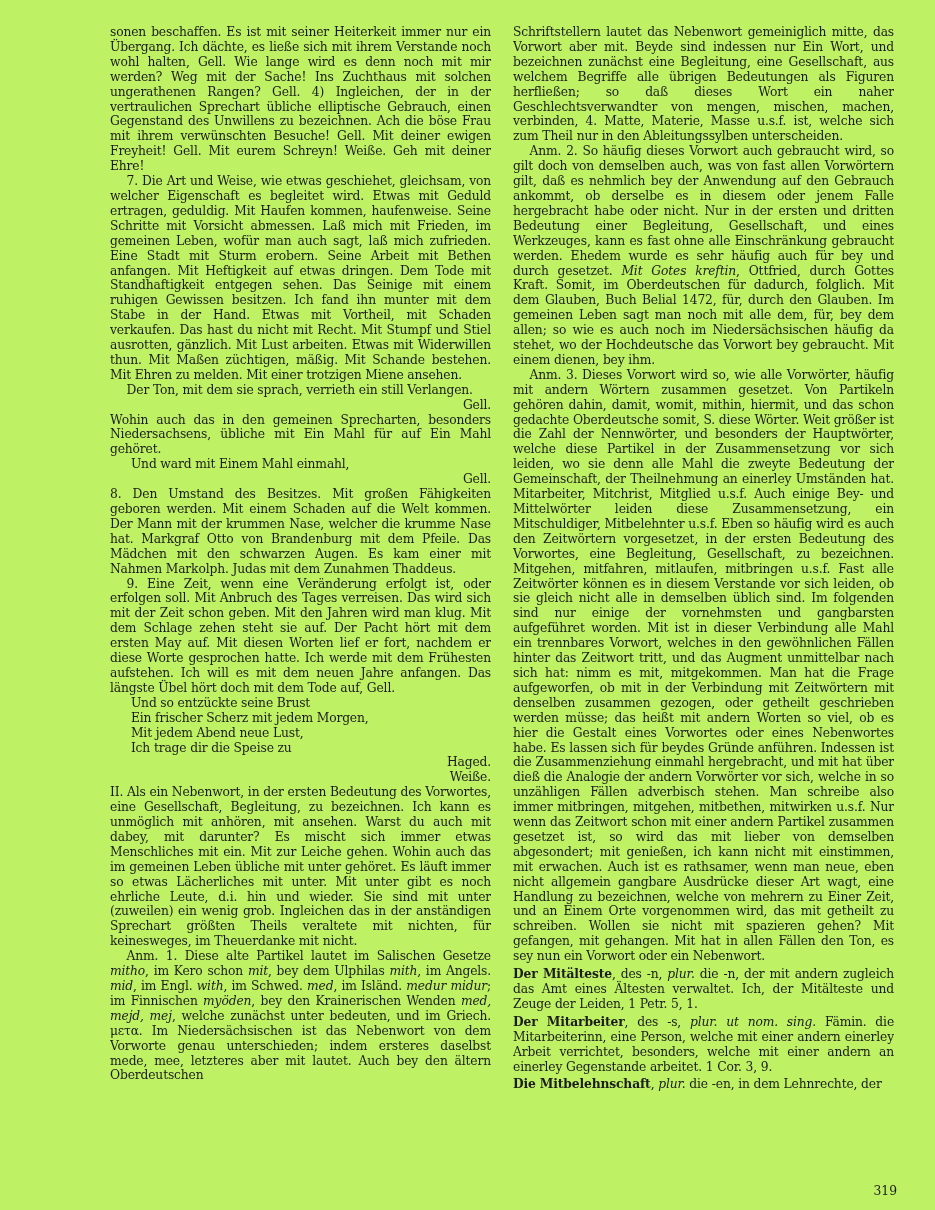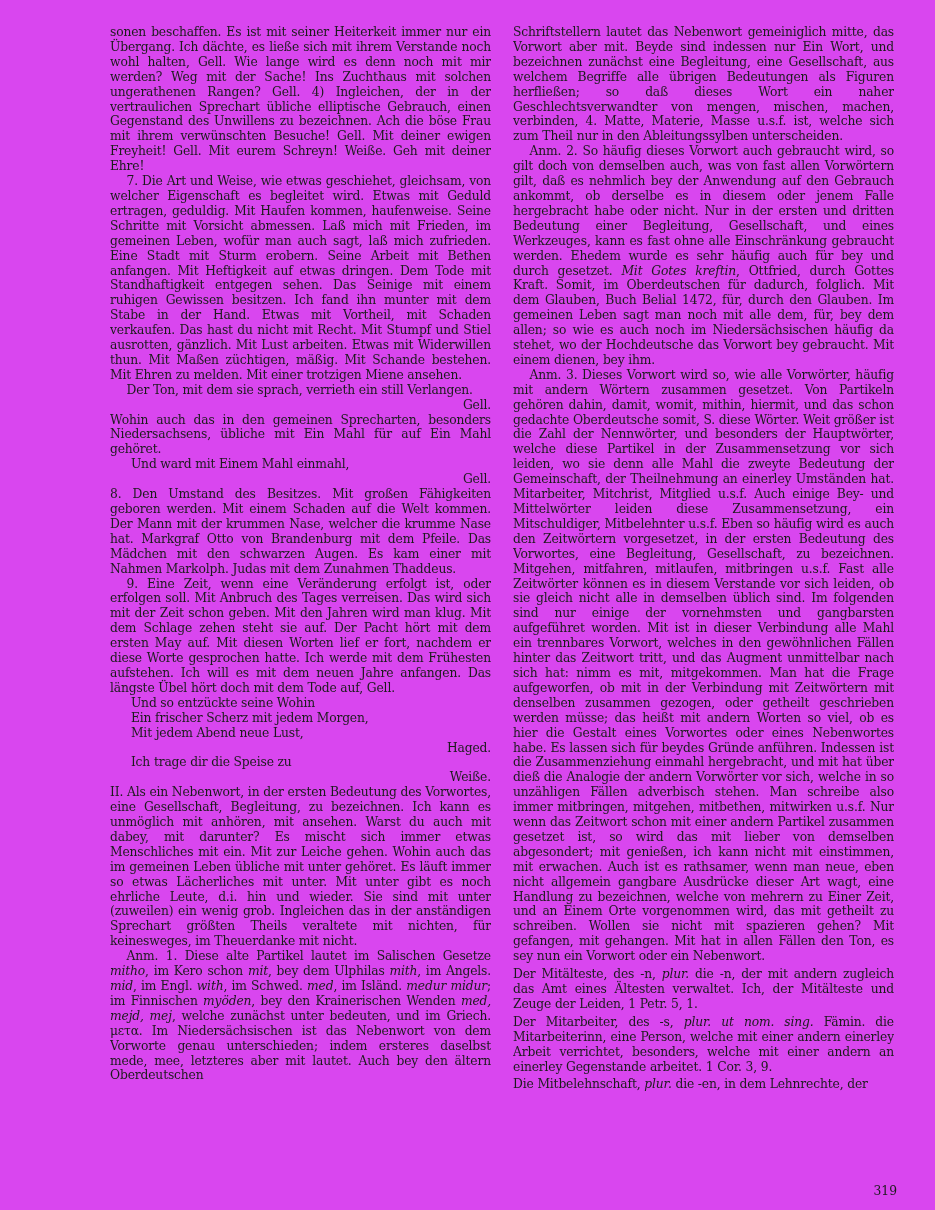--- a/index.html
+++ b/index.html
@@ -6,21 +6,21 @@
   body {
     width: 935px; height: 1210px;
     background: #ffffff;
     font-family: "DejaVu Serif", "Liberation Serif", serif;
     color: #1c1c1c;
     position: relative;
     overflow: hidden;
   }
   .page {
     position: absolute; inset: 0;
-    background: #d946ef;
+    background: #bef264;
   }
   .column {
     position: absolute;
     top: 25px;
     width: 381px;
     height: 1158px;
     overflow: hidden;
     font-size: 12.3px;
     line-height: 14.9px;
     letter-spacing: -0.15px;
@@ -29,21 +29,21 @@
     -webkit-hyphens: auto;
   }
   .column.left  { left: 110px; }
   .column.right { left: 513px; }
   .par { margin: 0; padding: 0; }
   .par.indent { text-indent: 1.35em; }
   .par.flush  { text-indent: 0; }
   .par.attribution { text-align: right; text-indent: 0; }
   .par.verse { text-align: left; text-indent: 0; padding-left: 1.7em; }
   .par.entry { text-indent: 0; margin-top: 3px; }
-  .b { font-weight: normal; }
+  .b { font-weight: bold; }
   .i { font-style: italic; }
   .page-number {
     position: absolute;
     top: 1184px;
     right: 38px;
     font-size: 12.3px;
     line-height: 14.9px;
   }
 </style>
 </head>
@@ -53,25 +53,25 @@
   <div class="column left">
       <p class="par flush"><span>sonen beschaffen. Es ist mit seiner Heiterkeit immer nur ein Übergang. Ich dächte, es ließe sich mit ihrem Verstande noch wohl halten, Gell. Wie lange wird es denn noch mit mir werden? Weg mit der Sache! Ins Zuchthaus mit solchen ungerathenen Rangen? Gell. 4) Ingleichen, der in der vertraulichen Sprechart übliche elliptische Gebrauch, einen Gegenstand des Unwillens zu bezeichnen. Ach die böse Frau mit ihrem verwünschten Besuche! Gell. Mit deiner ewigen Freyheit! Gell. Mit eurem Schreyn! Weiße. Geh mit deiner Ehre!</span></p>
       <p class="par indent"><span>7. Die Art und Weise, wie etwas geschiehet, gleichsam, von welcher Eigenschaft es begleitet wird. Etwas mit Geduld ertragen, geduldig. Mit Haufen kommen, haufenweise. Seine Schritte mit Vorsicht abmessen. Laß mich mit Frieden, im gemeinen Leben, wofür man auch sagt, laß mich zufrieden. Eine Stadt mit Sturm erobern. Seine Arbeit mit Bethen anfangen. Mit Heftigkeit auf etwas dringen. Dem Tode mit Standhaftigkeit entgegen sehen. Das Seinige mit einem ruhigen Gewissen besitzen. Ich fand ihn munter mit dem Stabe in der Hand. Etwas mit Vortheil, mit Schaden verkaufen. Das hast du nicht mit Recht. Mit Stumpf und Stiel ausrotten, gänzlich. Mit Lust arbeiten. Etwas mit Widerwillen thun. Mit Maßen züchtigen, mäßig. Mit Schande bestehen. Mit Ehren zu melden. Mit einer trotzigen Miene ansehen.</span></p>
       <p class="par indent"><span>Der Ton, mit dem sie sprach, verrieth ein still Verlangen.</span></p>
       <p class="par attribution"><span>Gell.</span></p>
       <p class="par flush"><span>Wohin auch das in den gemeinen Sprecharten, besonders Niedersachsens, übliche mit Ein Mahl für auf Ein Mahl gehöret.</span></p>
       <p class="par verse"><span>Und ward mit Einem Mahl einmahl,</span></p>
       <p class="par attribution"><span>Gell.</span></p>
       <p class="par flush"><span>8. Den Umstand des Besitzes. Mit großen Fähigkeiten geboren werden. Mit einem Schaden auf die Welt kommen. Der Mann mit der krummen Nase, welcher die krumme Nase hat. Markgraf Otto von Brandenburg mit dem Pfeile. Das Mädchen mit den schwarzen Augen. Es kam einer mit Nahmen Markolph. Judas mit dem Zunahmen Thaddeus.</span></p>
       <p class="par indent"><span>9. Eine Zeit, wenn eine Veränderung erfolgt ist, oder erfolgen soll. Mit Anbruch des Tages verreisen. Das wird sich mit der Zeit schon geben. Mit den Jahren wird man klug. Mit dem Schlage zehen steht sie auf. Der Pacht hört mit dem ersten May auf. Mit diesen Worten lief er fort, nachdem er diese Worte gesprochen hatte. Ich werde mit dem Frühesten aufstehen. Ich will es mit dem neuen Jahre anfangen. Das längste Übel hört doch mit dem Tode auf, Gell.</span></p>
-      <p class="par verse"><span>Und so entzückte seine Wohin</span></p>
+      <p class="par verse"><span>Und so entzückte seine Brust</span></p>
       <p class="par verse"><span>Ein frischer Scherz mit jedem Morgen,</span></p>
       <p class="par verse"><span>Mit jedem Abend neue Lust,</span></p>
+      <p class="par verse"><span>Ich trage dir die Speise zu</span></p>
       <p class="par attribution"><span>Haged.</span></p>
-      <p class="par verse"><span>Ich trage dir die Speise zu</span></p>
       <p class="par attribution"><span>Weiße.</span></p>
       <p class="par flush"><span>II. Als ein Nebenwort, in der ersten Bedeutung des Vorwortes, eine Gesellschaft, Begleitung, zu bezeichnen. Ich kann es unmöglich mit anhören, mit ansehen. Warst du auch mit dabey, mit darunter? Es mischt sich immer etwas Menschliches mit ein. Mit zur Leiche gehen. Wohin auch das im gemeinen Leben übliche mit unter gehöret. Es läuft immer so etwas Lächerliches mit unter. Mit unter gibt es noch ehrliche Leute, d.i. hin und wieder. Sie sind mit unter (zuweilen) ein wenig grob. Ingleichen das in der anständigen Sprechart größten Theils veraltete mit nichten, für keinesweges, im Theuerdanke mit nicht.</span></p>
       <p class="par indent"><span>Anm. 1. Diese alte Partikel lautet im Salischen Gesetze </span><span class="i">mitho</span><span>, im Kero schon </span><span class="i">mit</span><span>, bey dem Ulphilas </span><span class="i">mith</span><span>, im Angels. </span><span class="i">mid</span><span>, im Engl. </span><span class="i">with</span><span>, im Schwed. </span><span class="i">med</span><span>, im Isländ. </span><span class="i">medur midur</span><span>; im Finnischen </span><span class="i">myöden</span><span>, bey den Krainerischen Wenden </span><span class="i">med, mejd, mej</span><span>, welche zunächst unter bedeuten, und im Griech. μετα. Im Niedersächsischen ist das Nebenwort von dem Vorworte genau unterschieden; indem ersteres daselbst mede, mee, letzteres aber mit lautet. Auch bey den ältern Oberdeutschen</span></p>
     </div>
   <div class="column right">
       <p class="par flush"><span>Schriftstellern lautet das Nebenwort gemeiniglich mitte, das Vorwort aber mit. Beyde sind indessen nur Ein Wort, und bezeichnen zunächst eine Begleitung, eine Gesellschaft, aus welchem Begriffe alle übrigen Bedeutungen als Figuren herfließen; so daß dieses Wort ein naher Geschlechtsverwandter von mengen, mischen, machen, verbinden, 4. Matte, Materie, Masse u.s.f. ist, welche sich zum Theil nur in den Ableitungssylben unterscheiden.</span></p>
       <p class="par indent"><span>Anm. 2. So häufig dieses Vorwort auch gebraucht wird, so gilt doch von demselben auch, was von fast allen Vorwörtern gilt, daß es nehmlich bey der Anwendung auf den Gebrauch ankommt, ob derselbe es in diesem oder jenem Falle hergebracht habe oder nicht. Nur in der ersten und dritten Bedeutung einer Begleitung, Gesellschaft, und eines Werkzeuges, kann es fast ohne alle Einschränkung gebraucht werden. Ehedem wurde es sehr häufig auch für bey und durch gesetzet. </span><span class="i">Mit Gotes kreftin</span><span>, Ottfried, durch Gottes Kraft. Somit, im Oberdeutschen für dadurch, folglich. Mit dem Glauben, Buch Belial 1472, für, durch den Glauben. Im gemeinen Leben sagt man noch mit alle dem, für, bey dem allen; so wie es auch noch im Niedersächsischen häufig da stehet, wo der Hochdeutsche das Vorwort bey gebraucht. Mit einem dienen, bey ihm.</span></p>
       <p class="par indent"><span>Anm. 3. Dieses Vorwort wird so, wie alle Vorwörter, häufig mit andern Wörtern zusammen gesetzet. Von Partikeln gehören dahin, damit, womit, mithin, hiermit, und das schon gedachte Oberdeutsche somit, S. diese Wörter. Weit größer ist die Zahl der Nennwörter, und besonders der Hauptwörter, welche diese Partikel in der Zusammensetzung vor sich leiden, wo sie denn alle Mahl die zweyte Bedeutung der Gemeinschaft, der Theilnehmung an einerley Umständen hat. Mitarbeiter, Mitchrist, Mitglied u.s.f. Auch einige Bey- und Mittelwörter leiden diese Zusammensetzung, ein Mitschuldiger, Mitbelehnter u.s.f. Eben so häufig wird es auch den Zeitwörtern vorgesetzet, in der ersten Bedeutung des Vorwortes, eine Begleitung, Gesellschaft, zu bezeichnen. Mitgehen, mitfahren, mitlaufen, mitbringen u.s.f. Fast alle Zeitwörter können es in diesem Verstande vor sich leiden, ob sie gleich nicht alle in demselben üblich sind. Im folgenden sind nur einige der vornehmsten und gangbarsten aufgeführet worden. Mit ist in dieser Verbindung alle Mahl ein trennbares Vorwort, welches in den gewöhnlichen Fällen hinter das Zeitwort tritt, und das Augment unmittelbar nach sich hat: nimm es mit, mitgekommen. Man hat die Frage aufgeworfen, ob mit in der Verbindung mit Zeitwörtern mit denselben zusammen gezogen, oder getheilt geschrieben werden müsse; das heißt mit andern Worten so viel, ob es hier die Gestalt eines Vorwortes oder eines Nebenwortes habe. Es lassen sich für beydes Gründe anführen. Indessen ist die Zusammenziehung einmahl hergebracht, und mit hat über dieß die Analogie der andern Vorwörter vor sich, welche in so unzähligen Fällen adverbisch stehen. Man schreibe also immer mitbringen, mitgehen, mitbethen, mitwirken u.s.f. Nur wenn das Zeitwort schon mit einer andern Partikel zusammen gesetzet ist, so wird das mit lieber von demselben abgesondert; mit genießen, ich kann nicht mit einstimmen, mit erwachen. Auch ist es rathsamer, wenn man neue, eben nicht allgemein gangbare Ausdrücke dieser Art wagt, eine Handlung zu bezeichnen, welche von mehrern zu Einer Zeit, und an Einem Orte vorgenommen wird, das mit getheilt zu schreiben. Wollen sie nicht mit spazieren gehen? Mit gefangen, mit gehangen. Mit hat in allen Fällen den Ton, es sey nun ein Vorwort oder ein Nebenwort.</span></p>
       <p class="par entry"><span class="b">Der Mitälteste</span><span>, des -n, </span><span class="i">plur.</span><span> die -n, der mit andern zugleich das Amt eines Ältesten verwaltet. Ich, der Mitälteste und Zeuge der Leiden, 1 Petr. 5, 1.</span></p>
       <p class="par entry"><span class="b">Der Mitarbeiter</span><span>, des -s, </span><span class="i">plur. ut nom. sing.</span><span> Fämin. die Mitarbeiterinn, eine Person, welche mit einer andern einerley Arbeit verrichtet, besonders, welche mit einer andern an einerley Gegenstande arbeitet. 1 Cor. 3, 9.</span></p>

